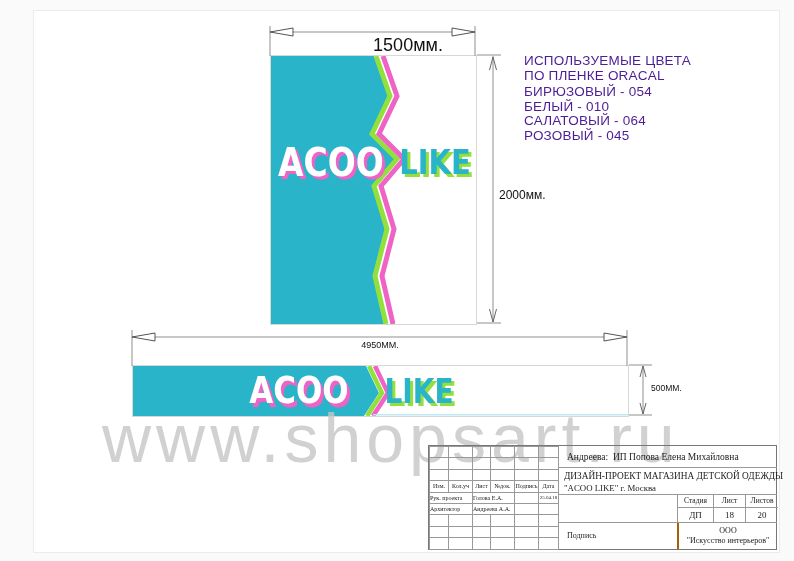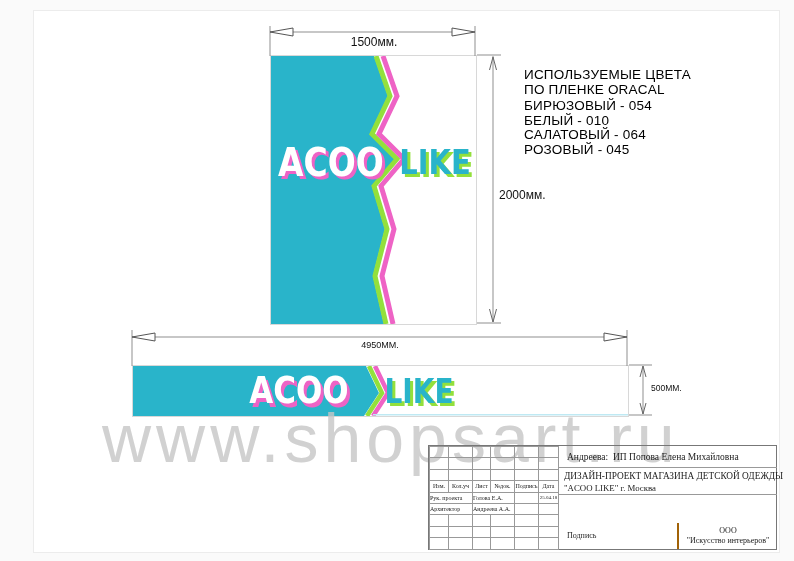--- a/index.html
+++ b/index.html
@@ -30,27 +30,27 @@
   .logo-acoo{color:#fff;text-shadow:3px 3px 0 var(--pink);}
   .logo-like{color:var(--turquoise);text-shadow:3px 3px 0 var(--green);}
   #v-acoo{left:278px;top:139px;width:100px;font-size:33px;}
   #v-like{left:396px;top:142px;width:78px;font-size:29px;}
   #h-acoo{left:243px;top:369px;width:112px;font-size:31px;}
   #h-like{left:374px;top:372px;width:90px;font-size:28px;}
 
   
   #dims{position:absolute;left:0;top:0;z-index:2;pointer-events:none;}
   .dim-label{position:absolute;color:#111;z-index:2;white-space:nowrap;}
-  #dim-1500{left:270px;top:35px;width:208px;text-align:center;font-size:12px;}
+  #dim-1500{left:270px;top:35px;width:208px;text-align:center;font-size:18px;padding-left:34px;}
   #dim-2000{left:499px;top:188px;font-size:12px;}
   #dim-4950{left:280px;top:340px;width:200px;text-align:center;font-size:9px;}
   #dim-500{left:651px;top:383px;font-size:8.5px;}
 
   
-  #colors-note{left:524px;top:68px;color:#000000;letter-spacing:.2px;z-index:2;}
+  #colors-note{left:524px;top:54px;color:#4c1d95;letter-spacing:.2px;z-index:2;}
   #colors-note .t{font-size:13.5px;line-height:14.5px;}
   #colors-note .items{margin-top:2px;}
   #colors-note .i{font-size:13.5px;line-height:14.6px;}
 
   
   #watermark{
     left:102px;top:404px;font-size:68px;letter-spacing:5px;color:#c6c6c6;opacity:.8;
     z-index:3;white-space:nowrap;line-height:1;
   }
 
@@ -255,20 +255,34 @@
       </table>
 
     <div id="tb-right">
       <div class="tb-rowA">
         <span>Андреева:</span>&nbsp;&nbsp;<span>ИП Попова Елена Михайловна</span>
       </div>
       <div class="tb-rowB">
         <div class="l1">ДИЗАЙН-ПРОЕКТ МАГАЗИНА ДЕТСКОЙ ОДЕЖДЫ</div>
         <div class="l2">"ACOO LIKE"  г. Москва</div>
       </div>
+      <div class="tb-rowC">
+        <div id="tb-subtable">
+          <div class="hdr">
+            <div class="cell c1">Стадия</div>
+            <div class="cell c2">Лист</div>
+            <div class="cell c3">Листов</div>
+          </div>
+          <div class="vals">
+            <div class="cell c1">ДП</div>
+            <div class="cell c2">18</div>
+            <div class="cell c3">20</div>
+          </div>
+        </div>
+      </div>
       <div class="tb-rowD">
         <div class="tb-logo-cell">Подпись</div>
         <div class="tb-company-cell">
           <div class="cl">ООО</div>
           <div class="cl">"Искусство интерьеров"</div>
         </div>
       </div>
     </div>
   </div>
 

